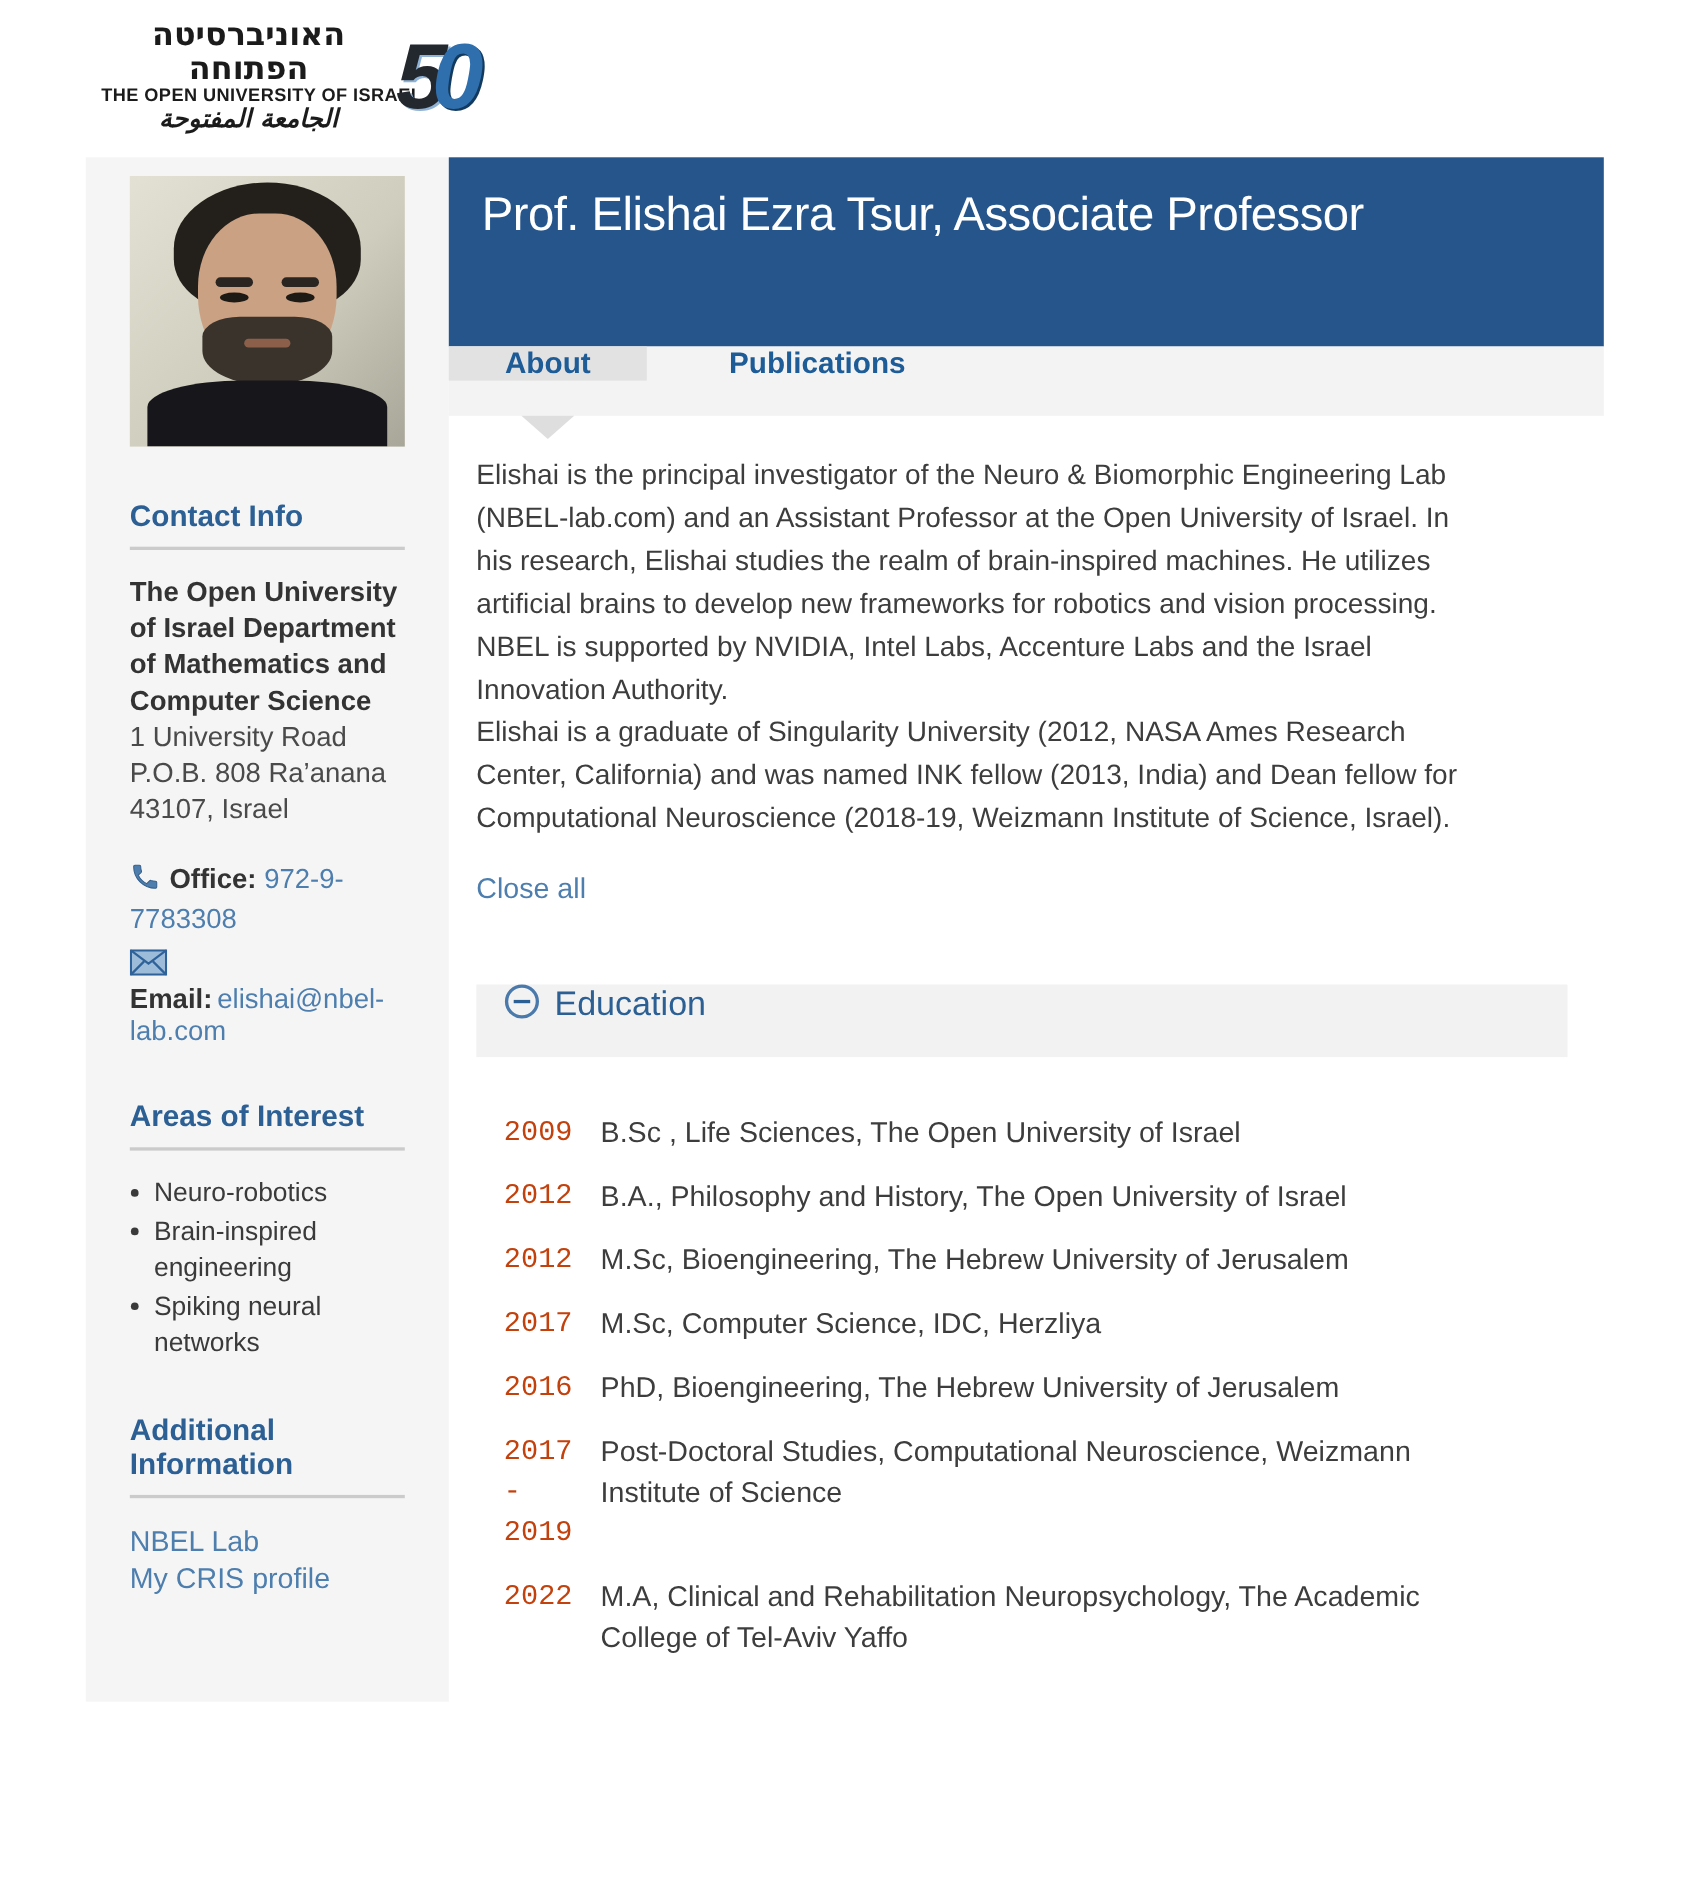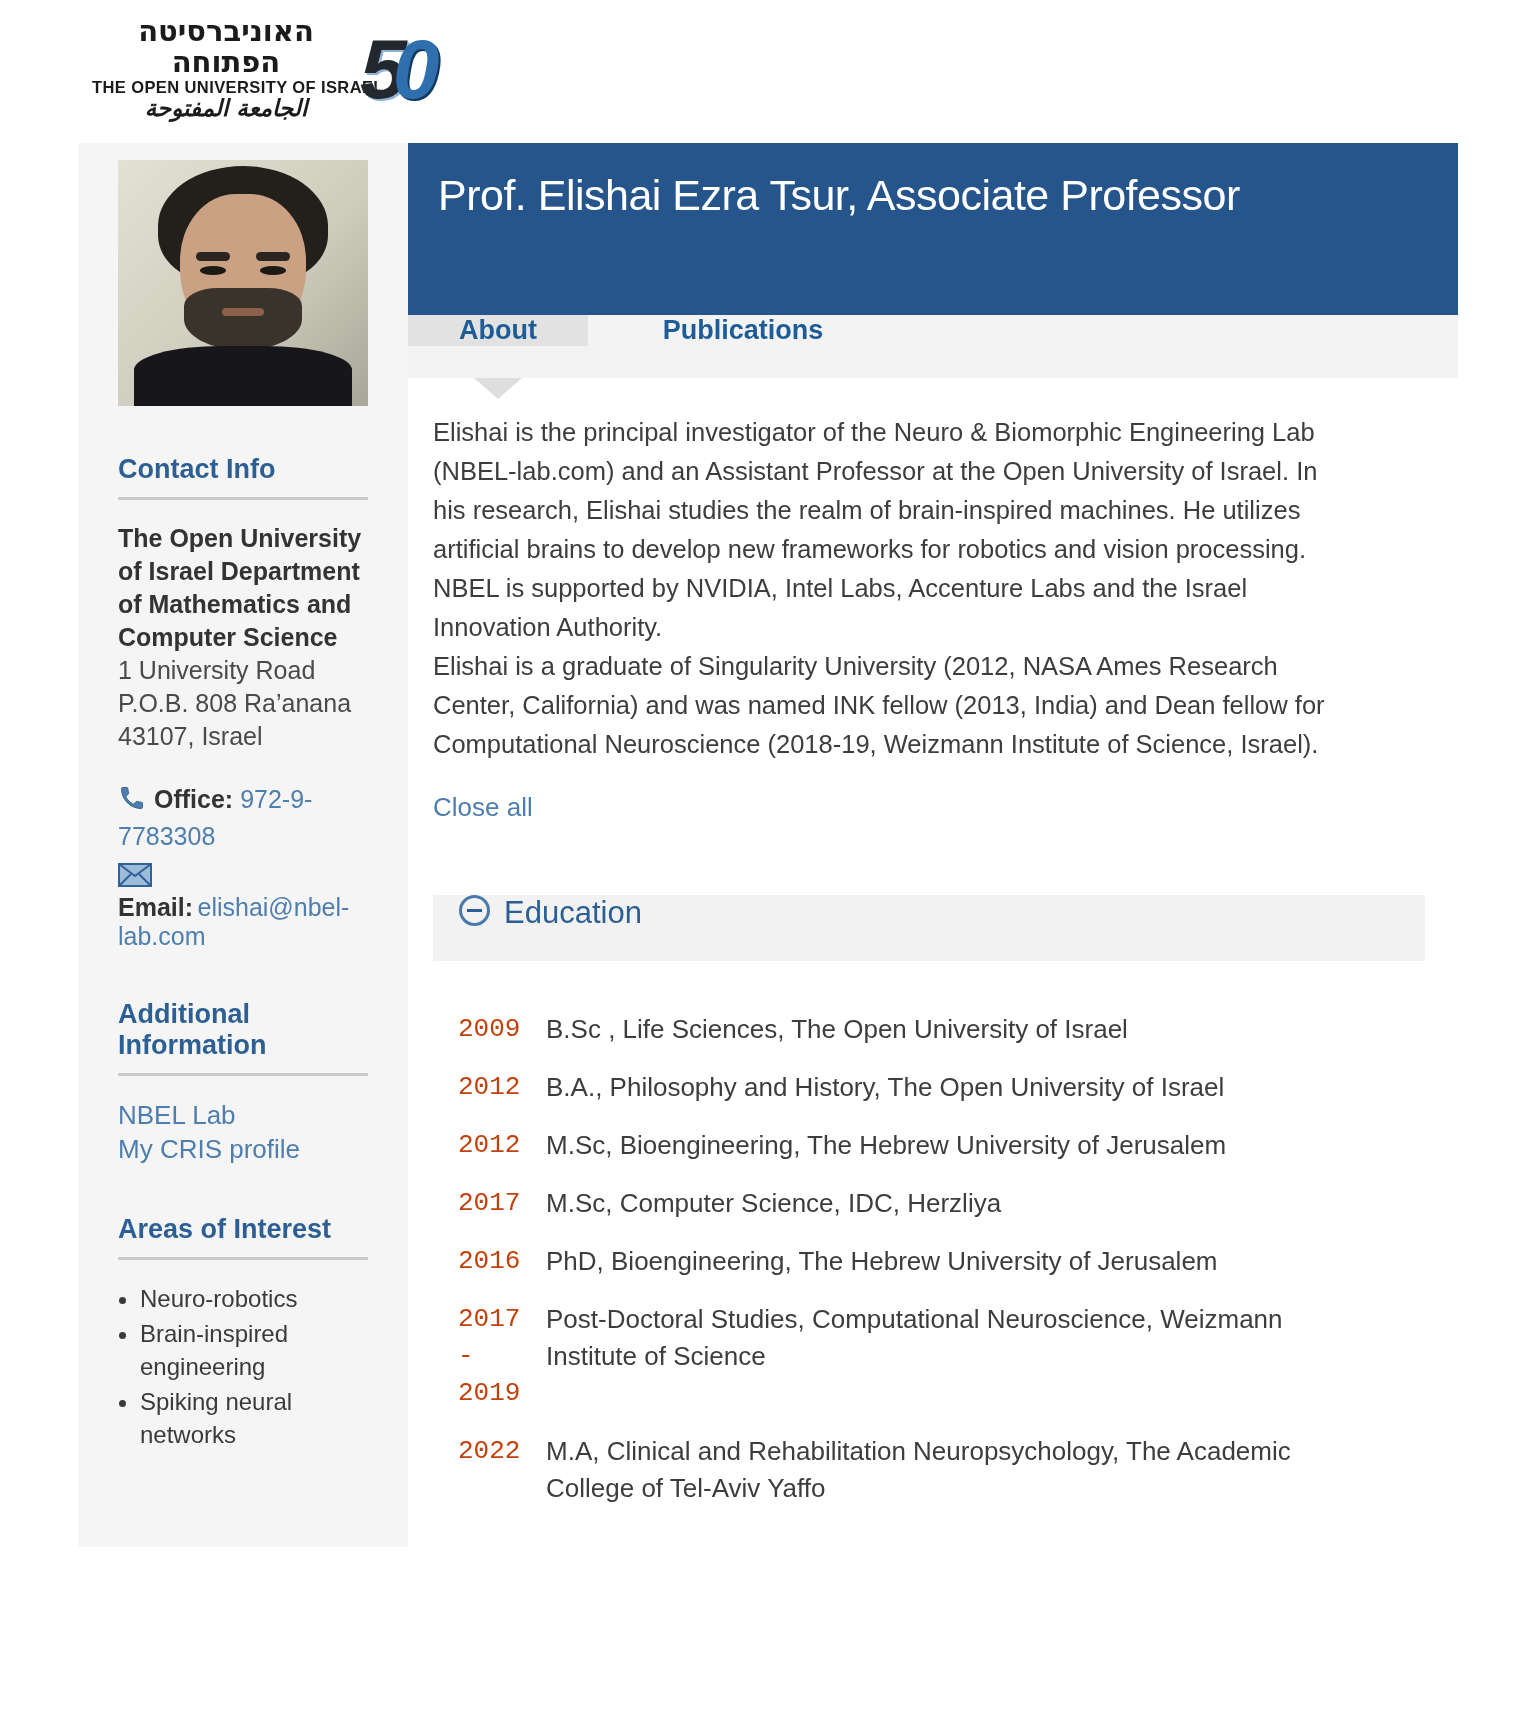--- a/index.html
+++ b/index.html
@@ -149,35 +149,35 @@
             <path d="M1 1 L17 13 L33 1" fill="none" stroke="#2f6299" stroke-width="2"></path>
             <path d="M1 23 L13 11 M33 23 L21 11" stroke="#2f6299" stroke-width="2"></path>
           </svg>
       </span>
       <span class="contact-label" style="font-size:25px">Email:</span>
       <a class="link" style="font-size:25px">elishai@nbel-lab.com</a>
     </div>
   </div>
 
   <div class="side-section">
-    <div class="side-heading">Additional Information</div>
-    <div class="side-links">
-      <a class="link" style="display:block">NBEL Lab</a>
-      <a class="link" style="display:block">My CRIS profile</a>
-    </div>
-  </div>
-
-  <div class="side-section">
     <div class="side-heading">Areas of Interest</div>
     <ul class="interest-list">
       <li>Neuro-robotics</li>
       <li>Brain-inspired engineering</li>
       <li>Spiking neural networks</li>
     </ul>
   </div>
+
+  <div class="side-section">
+    <div class="side-heading">Additional Information</div>
+    <div class="side-links">
+      <a class="link" style="display:block">NBEL Lab</a>
+      <a class="link" style="display:block">My CRIS profile</a>
+    </div>
+  </div>
 </div>
 
 <div class="main">
   <div class="page-header">
     <span>Prof. Elishai Ezra Tsur, Associate Professor</span>
   </div>
 
   <div class="tabbar">
     <div class="tab active">About</div>
     <div class="tab plain">Publications</div>

